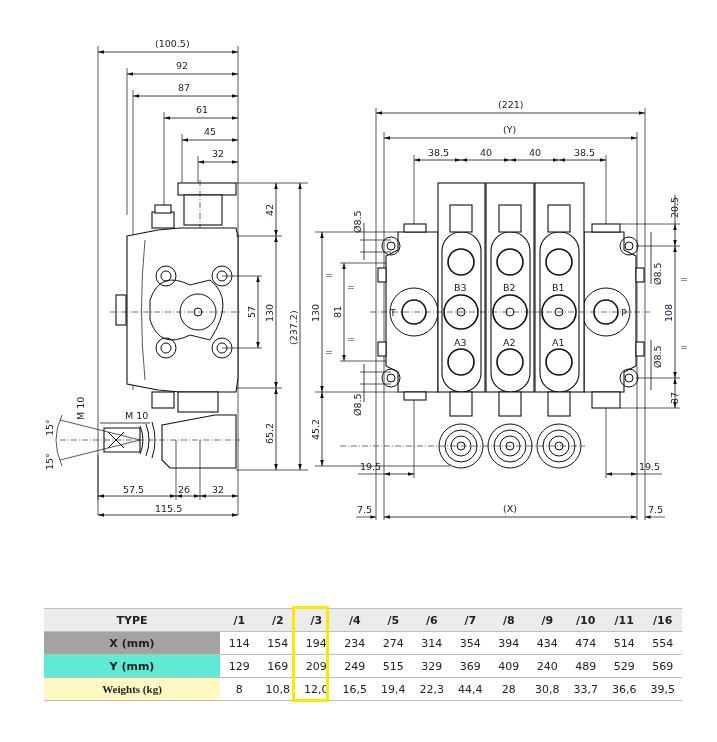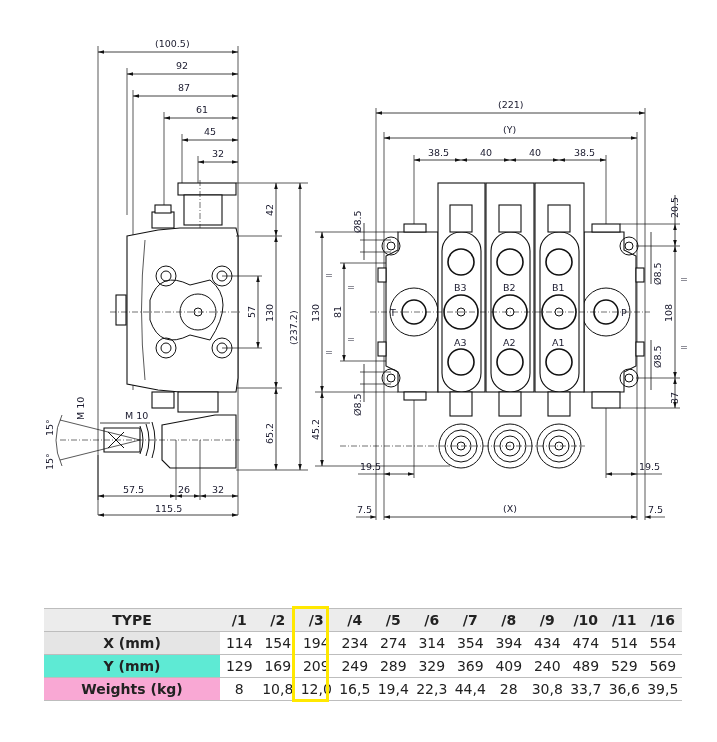--- a/index.html
+++ b/index.html
@@ -6,21 +6,21 @@
   body { width:717px; height:742px; position:relative; overflow:hidden; font-family:"DejaVu Sans", sans-serif; }
   #drawing { position:absolute; left:0; top:0; width:717px; height:600px; }
   #drawing text { font-family:"DejaVu Sans", sans-serif; font-size:9.5px; fill:#1a1a2e; }
   .ln { stroke:#111; stroke-width:1; fill:none; }
   .thin { stroke:#111; stroke-width:0.7; fill:none; }
   .thk { stroke:#111; stroke-width:1.6; fill:none; }
   .body { stroke:#111; stroke-width:1.1; fill:#fff; }
   .cl { stroke:#111; stroke-width:0.6; stroke-dasharray:6 2 1 2; fill:none; }
   .dim { stroke:#111; stroke-width:0.8; fill:none; }
   .arrow { fill:#111; }
-  #spec-table { position:absolute; left:44px; top:608px; border-collapse:collapse; font-size:14px; color:#222; }
+  #spec-table { position:absolute; left:44px; top:608px; border-collapse:collapse; font-size:11px; color:#222; }
   #spec-table th, #spec-table td { height:22px; padding:0; text-align:center; border-bottom:1.5px solid #bdbdbd; }
   #spec-table thead th { background:#ececec; font-weight:bold; border-top:1.5px solid #bdbdbd; }
   #spec-table .rowhead { background:#e6cac6; font-weight:bold; width:176px; }
   #spec-table thead .rowhead { background:#ececec; }
   #spec-table .cell { width:38.5px; }
   #highlight { position:absolute; left:292px; top:606px; width:37px; height:96px; border:3px solid #ffe800; box-sizing:border-box; pointer-events:none; }
 </style>
 </head>
 <body>
 
@@ -308,51 +308,51 @@
       <th class="cell">/7</th>
       <th class="cell">/8</th>
       <th class="cell">/9</th>
       <th class="cell">/10</th>
       <th class="cell">/11</th>
       <th class="cell">/16</th>
     </tr>
   </thead>
   <tbody>
     <tr>
-      <td class="rowhead" style="background: #e5e5e5;">X (mm)</td>
+      <td class="rowhead" style="background: #a3a3a3;">X (mm)</td>
       <td class="cell">114</td>
       <td class="cell">154</td>
       <td class="cell">194</td>
       <td class="cell">234</td>
       <td class="cell">274</td>
       <td class="cell">314</td>
       <td class="cell">354</td>
       <td class="cell">394</td>
       <td class="cell">434</td>
       <td class="cell">474</td>
       <td class="cell">514</td>
       <td class="cell">554</td>
     </tr>
     <tr>
       <td class="rowhead" style="background: #5eead4;">Y (mm)</td>
       <td class="cell">129</td>
       <td class="cell">169</td>
       <td class="cell">209</td>
       <td class="cell">249</td>
-      <td class="cell">289</td>
+      <td class="cell">515</td>
       <td class="cell">329</td>
       <td class="cell">369</td>
       <td class="cell">409</td>
       <td class="cell">240</td>
       <td class="cell">489</td>
       <td class="cell">529</td>
       <td class="cell">569</td>
     </tr>
     <tr>
-      <td class="rowhead" style="background: #f9a8d4;">Weights (kg)</td>
+      <td class="rowhead" style="background: #fef9c3; font-family: Liberation Serif, serif;">Weights (kg)</td>
       <td class="cell">8</td>
       <td class="cell">10,8</td>
       <td class="cell">12,0</td>
       <td class="cell">16,5</td>
       <td class="cell">19,4</td>
       <td class="cell">22,3</td>
       <td class="cell">44,4</td>
       <td class="cell">28</td>
       <td class="cell">30,8</td>
       <td class="cell">33,7</td>

